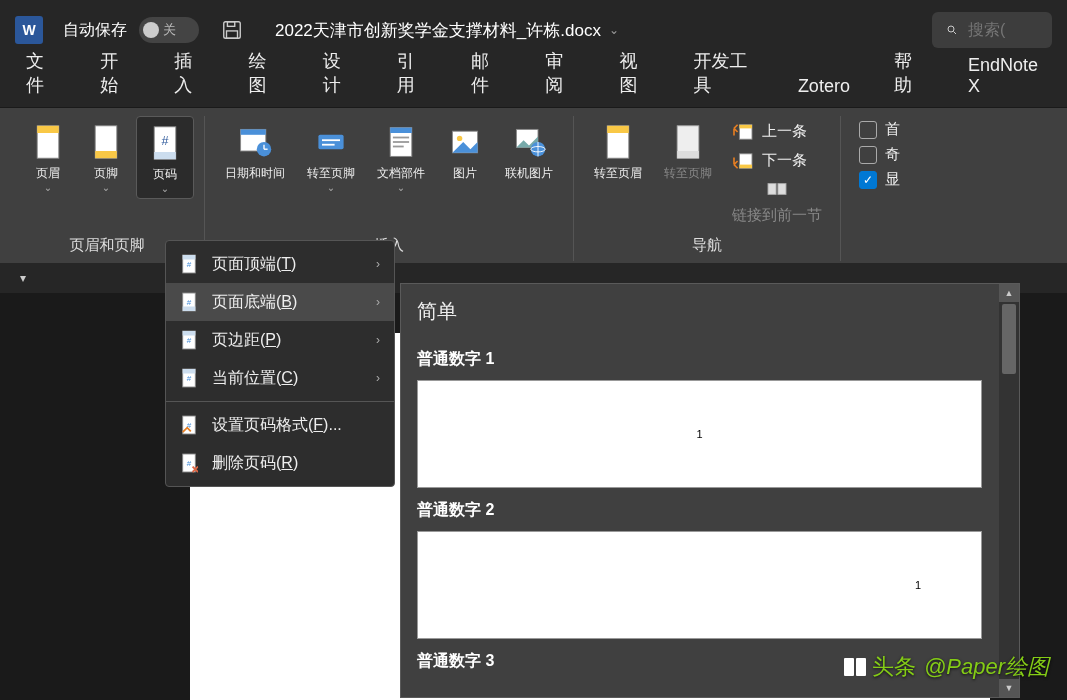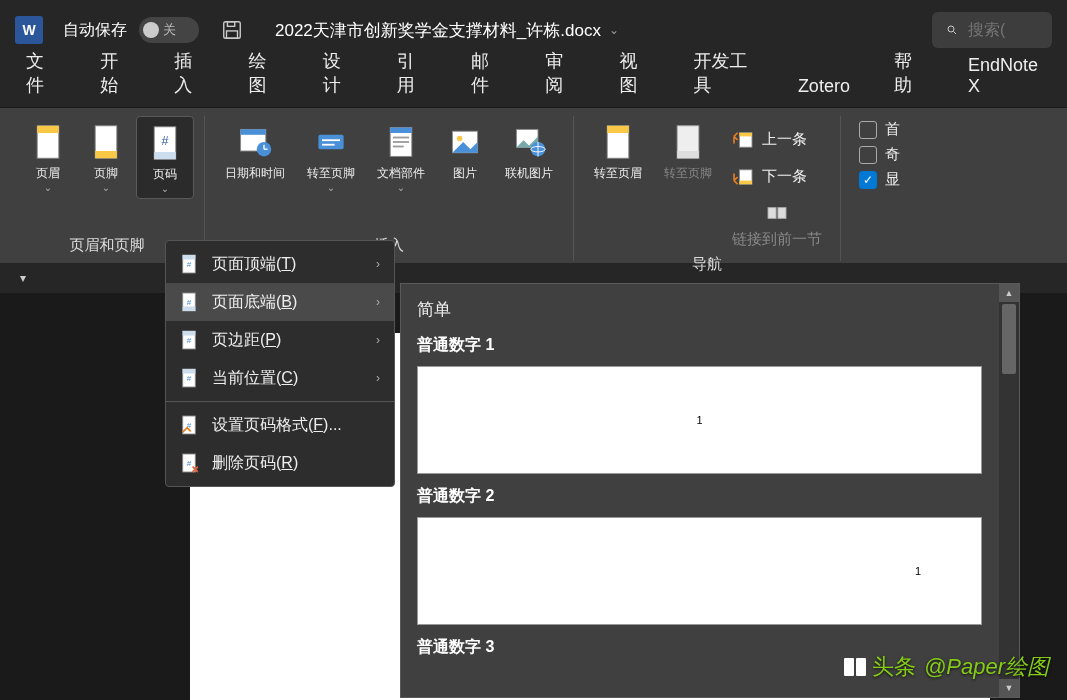--- a/index.html
+++ b/index.html
@@ -28,21 +28,21 @@
     .group-label { font-size: 15px; color: #ddd; padding-bottom: 6px; }
     
     .rbtn { display: flex; flex-direction: column; align-items: center; padding: 8px 10px 4px 10px; border-radius: 4px; cursor: pointer; min-width: 55px; }
     .rbtn.selected { background: #2b2b2b; border: 1px solid #5a5a5a; }
     .rbtn-icon { width: 36px; height: 36px; margin-bottom: 6px; display: flex; align-items: center; justify-content: center; }
     .rbtn-label { font-size: 12px; color: #eee; text-align: left; line-height: 1.2; }
     .rbtn-chev { font-size: 10px; color: #aaa; margin-top: 2px; }
     .rbtn.disabled .rbtn-label { color: #888; }
     
     .nav-items { display: flex; flex-direction: column; gap: 6px; padding: 4px 8px; }
-    .nav-item { display: flex; align-items: center; gap: 8px; font-size: 15px; color: #eee; padding: 2px 0; margin-top: 8px; }
+    .nav-item { display: flex; align-items: center; gap: 8px; font-size: 15px; color: #eee; padding: 2px 0; }
     .nav-item.disabled { color: #888; flex-direction: column; }
     .nav-icon { width: 22px; height: 18px; }
     
     .check-col { display: flex; flex-direction: column; gap: 6px; padding: 4px 8px; }
     .check-item { display: flex; align-items: center; gap: 8px; font-size: 15px; color: #eee; }
     .checkbox { width: 18px; height: 18px; border: 1.5px solid #aaa; border-radius: 3px; display: flex; align-items: center; justify-content: center; font-size: 12px; color: #fff; }
     .checkbox.checked { background: #0078d4; border-color: #0078d4; }
     
     .toolbar-row { height: 30px; background: #262626; display: flex; align-items: center; padding: 0 20px; }
     .collapse-icon { font-size: 12px; color: #ccc; }
@@ -55,21 +55,21 @@
     .dd-item { display: flex; align-items: center; padding: 8px 14px; gap: 12px; font-size: 16px; color: #eee; cursor: pointer; position: relative; }
     .dd-item.highlighted { background: #4a4a4a; }
     .dd-icon { width: 20px; height: 22px; flex-shrink: 0; }
     .dd-arrow { margin-left: auto; font-size: 12px; color: #aaa; }
     .dd-sep { height: 1px; background: #555; margin: 4px 0; }
     .underline-letter { text-decoration: underline; }
     
     
     .gallery { position: absolute; left: 400px; top: 283px; width: 620px; height: 415px; background: #404040; border: 1px solid #5a5a5a; z-index: 9; }
     .gallery-inner { padding: 14px 16px; height: 100%; overflow: hidden; }
-    .gallery-heading { font-size: 17px; color: #eee; margin-bottom: 14px; }
+    .gallery-heading { font-size: 20px; color: #eee; margin-bottom: 24px; }
     .gallery-item-label { font-size: 16px; font-weight: bold; color: #fff; margin: 12px 0 10px 0; }
     .gallery-preview { width: 565px; height: 108px; background: #fff; border: 1px solid #999; position: relative; }
     .gallery-preview .pn-center { position: absolute; left: 50%; top: 50%; transform: translate(-50%,-50%); color: #000; font-size: 11px; }
     .gallery-preview .pn-right { position: absolute; right: 60px; top: 50%; transform: translateY(-50%); color: #000; font-size: 11px; }
     .gallery-scroll { position: absolute; right: 0; top: 0; bottom: 0; width: 20px; background: #333; display: flex; flex-direction: column; }
     .scroll-btn { height: 18px; background: #555; display: flex; align-items: center; justify-content: center; font-size: 9px; color: #ccc; }
     .scroll-thumb { width: 14px; height: 70px; background: #666; margin: 2px auto; border-radius: 2px; }
     
     .watermark { position: absolute; bottom: 18px; right: 18px; font-size: 22px; color: #84cc16; text-shadow: 0 1px 3px rgba(0,0,0,0.8); display: flex; align-items: flex-end; gap: 8px; z-index: 20; font-style: italic;}
     .wm-icon { display: flex; align-items: center; gap: 4px; font-style: normal; }

